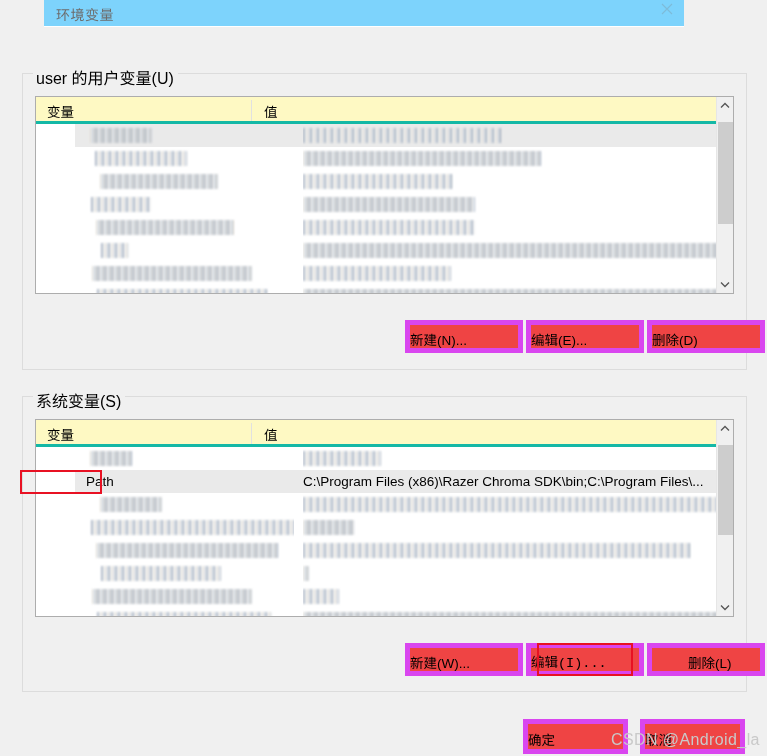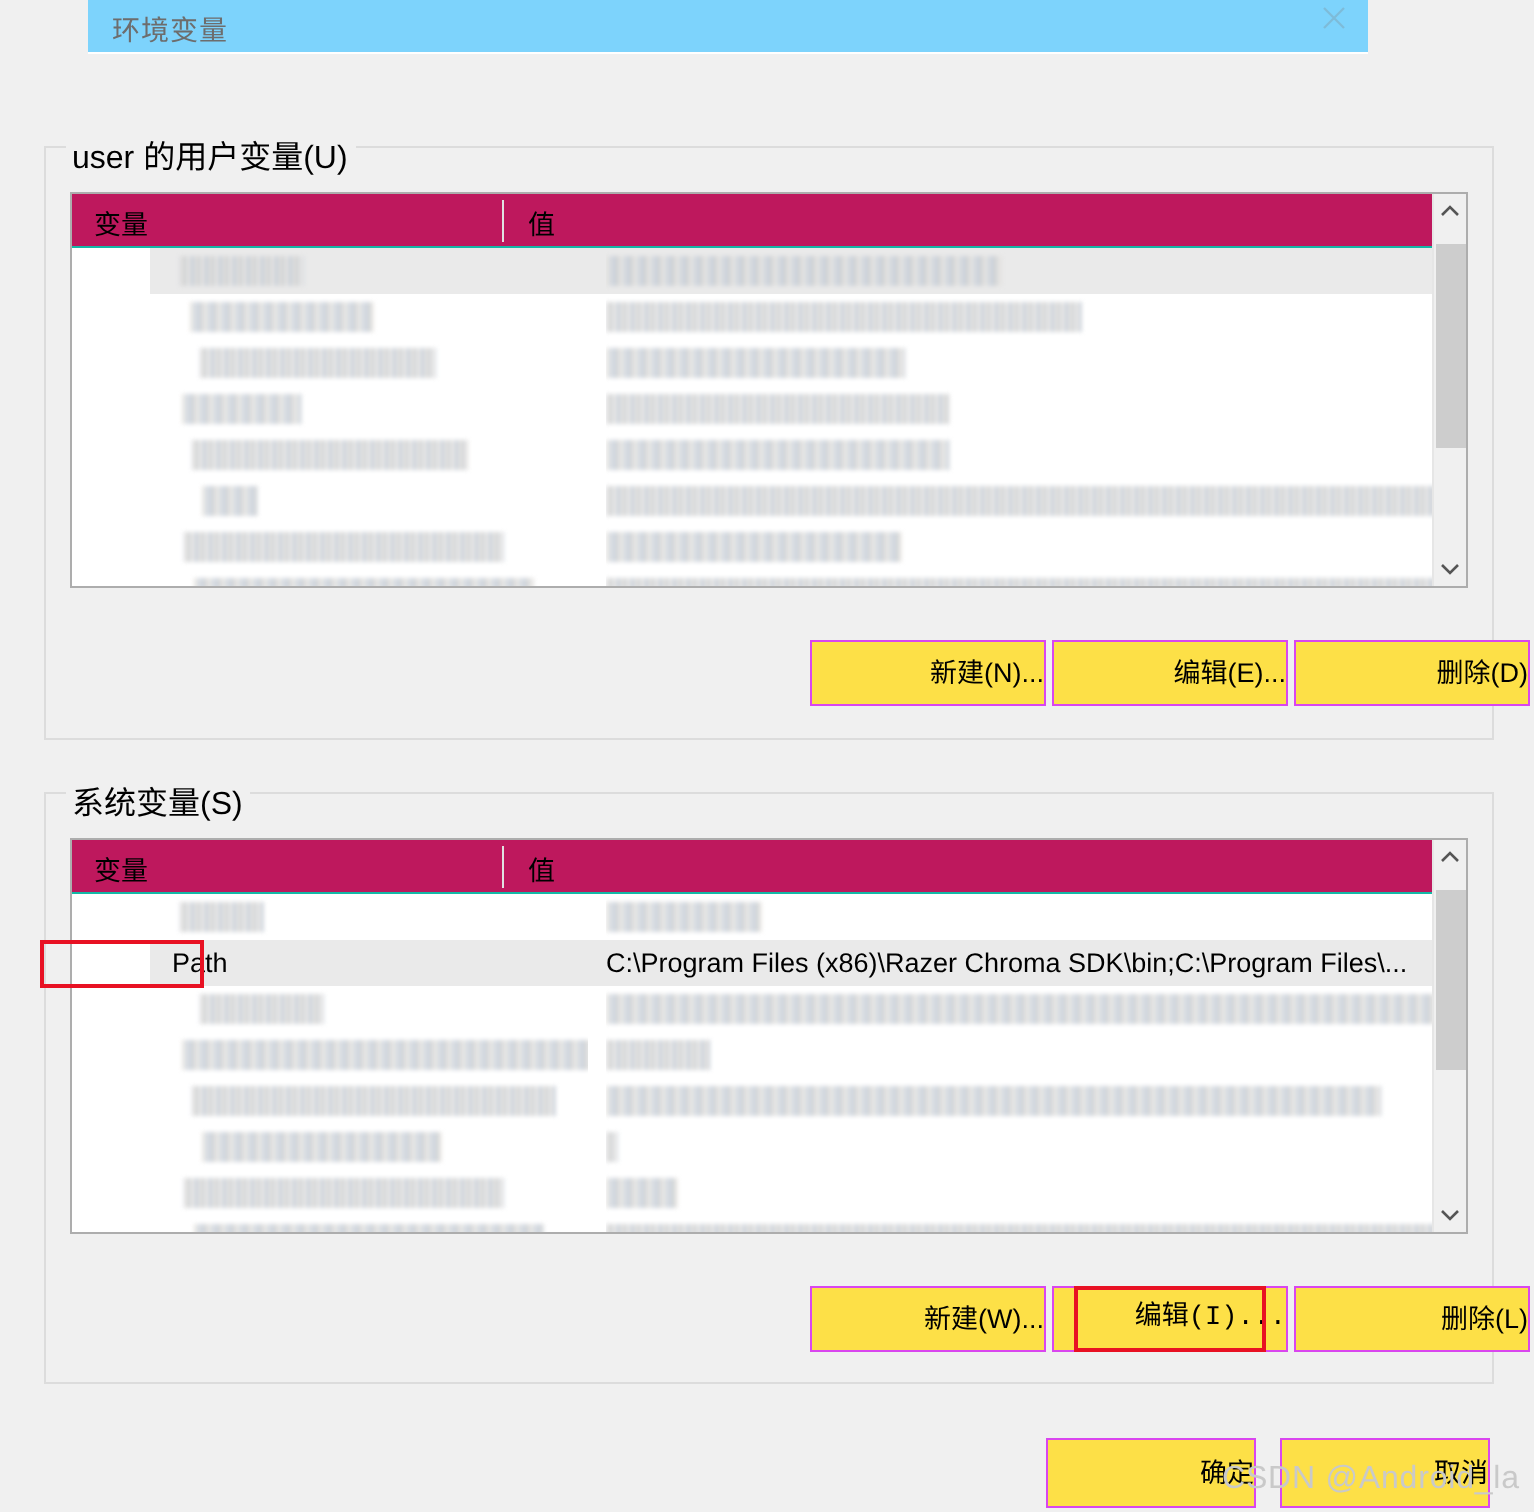--- a/index.html
+++ b/index.html
@@ -84,22 +84,22 @@
   .list-inner {
     position: absolute;
     left: 0; top: 0;
     width: 680px;
     height: 100%;
   }
 
   .list-header {
     position: relative;
     height: 27px;
-    background: #be185d;
-    border-bottom: 1px solid #14b8a6;
+    background: #fef9c3;
+    border-bottom: 3px solid #14b8a6;
     box-sizing: border-box;
   }
   .list-header .col {
     position: absolute;
     top: 4px;
     font-size: 13.5px;
     color: #000;
     white-space: nowrap;
   }
   .list-header .col-var { left: 11px; }
@@ -188,23 +188,23 @@
     left: 1px;
     width: 15px;
     background: #cdcdcd;
   }
 
   
   .btn {
     position: absolute;
     height: 33px;
     line-height: 31px;
-    text-align: right;
-    background: #fde047;
-    border: 1px solid #d946ef;
+    text-align: left;
+    background: #ef4444;
+    border: 5px solid #d946ef;
     box-sizing: border-box;
     font-size: 13.5px;
     color: #000;
     white-space: nowrap;
     cursor: default;
     user-select: none;
   }
   .btn.wide { width: 118px; }
 
   

